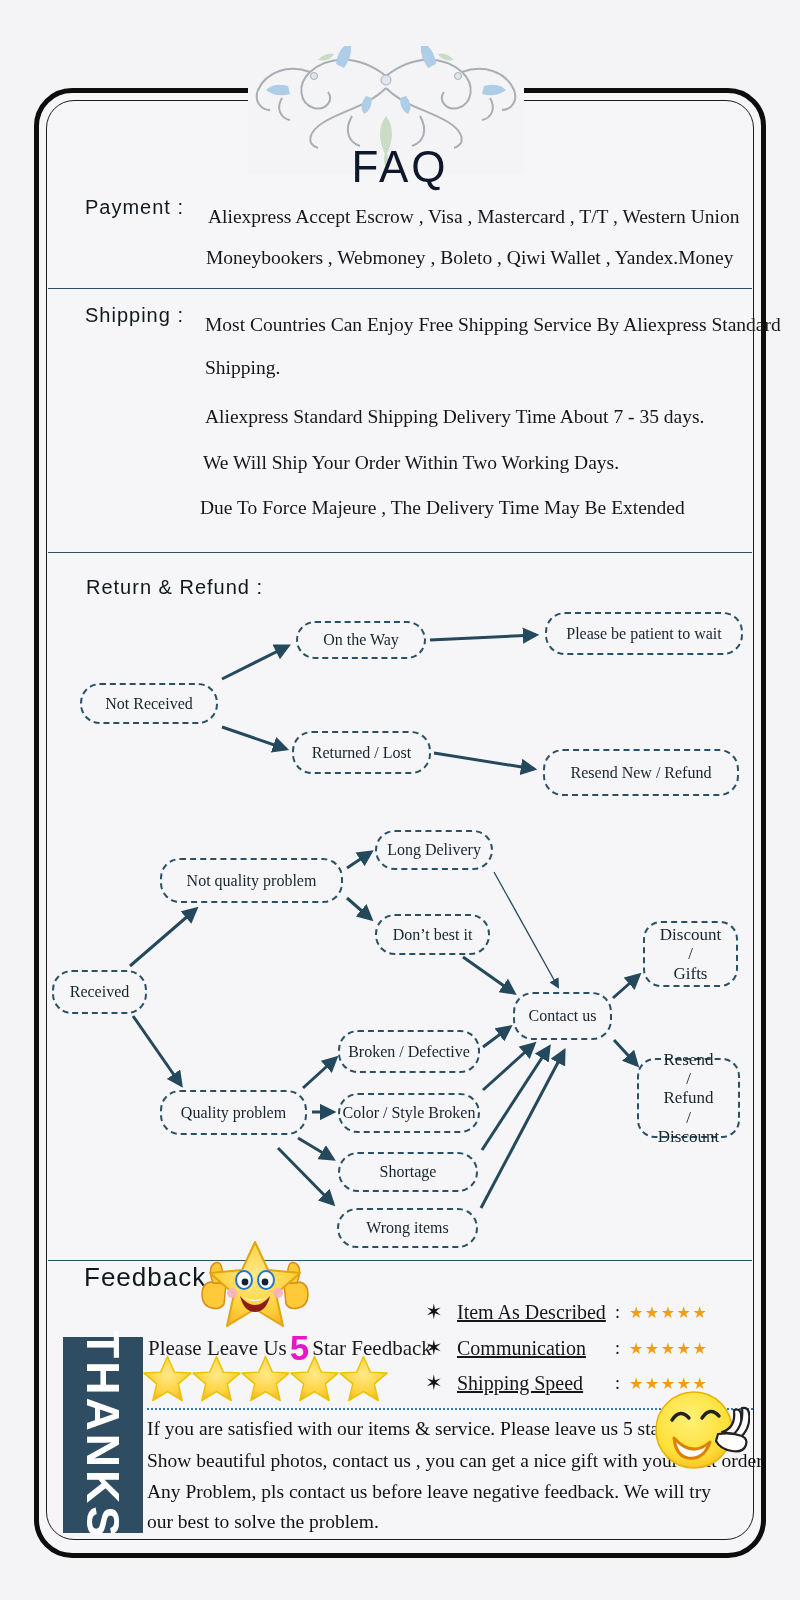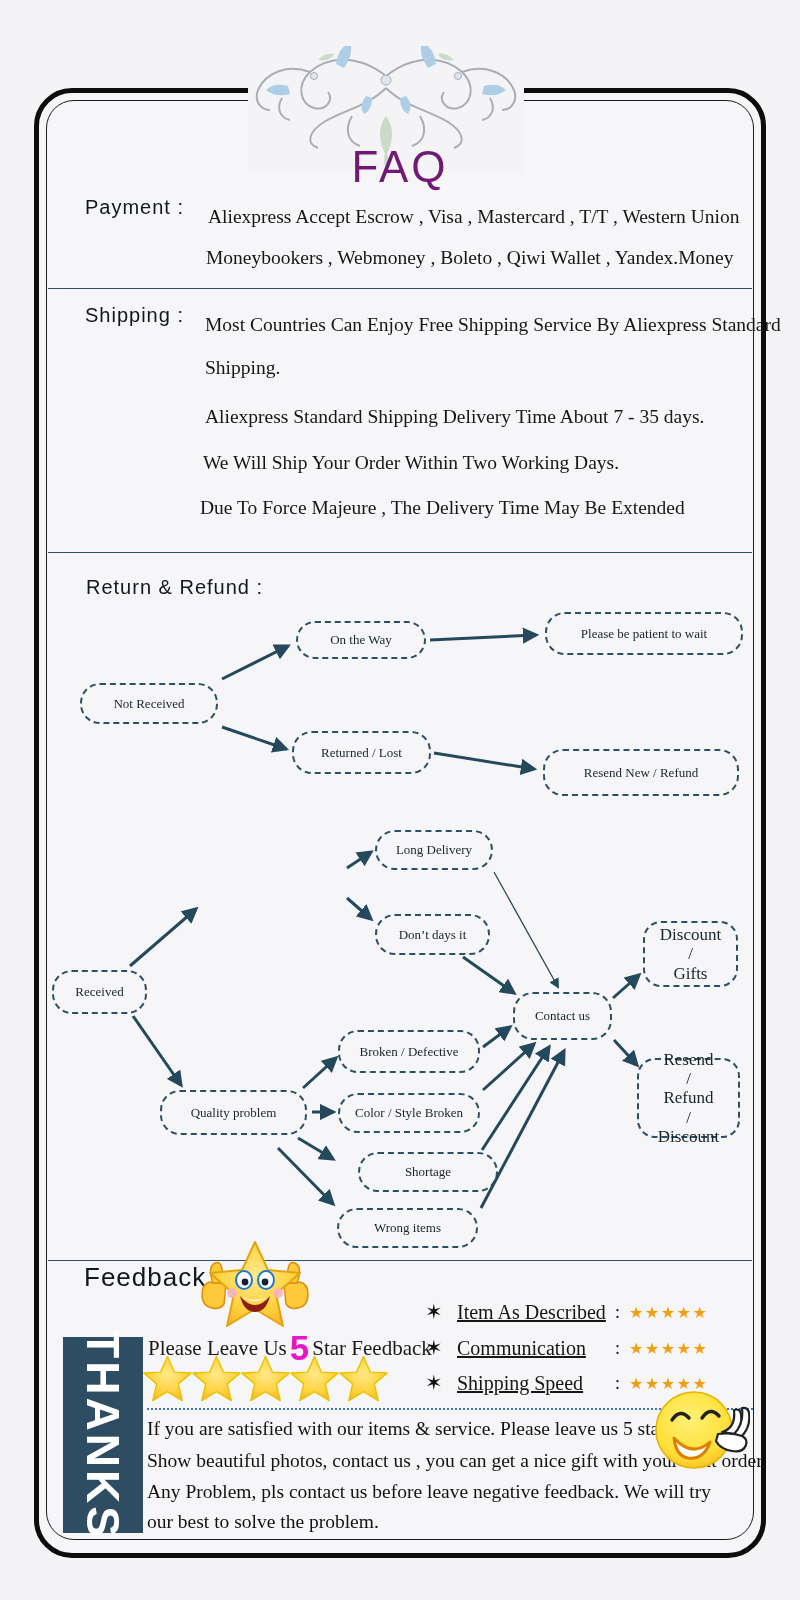--- a/index.html
+++ b/index.html
@@ -5,28 +5,28 @@
   html,body{margin:0;padding:0;background:#f4f4f6;}
   .page{position:relative;width:800px;height:1600px;background:#f4f4f6;overflow:hidden;
         font-family:"Liberation Serif",serif;color:#141414;}
   .outer-box{position:absolute;left:34px;top:88px;width:722px;height:1460px;
              border:5px solid #0d0d0d;border-radius:38px;background:#f6f6f8;}
   .inner-box{position:absolute;left:46px;top:100px;width:706px;height:1438px;
              border:1.5px solid #1c1c1c;border-radius:28px;}
   .ornament{position:absolute;left:248px;top:46px;width:276px;height:128px;background:#f4f4f6;}
   .divider{position:absolute;left:48px;width:704px;border-top:1.5px solid #2c5165;}
   .faq-title{position:absolute;left:0;top:142px;width:800px;text-align:center;
-             font-family:"Liberation Sans",sans-serif;font-size:44px;letter-spacing:3px;color:#701a75;}
+             font-family:"Liberation Sans",sans-serif;font-size:44px;letter-spacing:3px;color:#0f172a;}
   .sec-label{position:absolute;font-family:"Liberation Sans",sans-serif;color:#10181f;
              font-size:20px;letter-spacing:1px;}
   .body-line{position:absolute;font-size:19.5px;color:#161616;white-space:nowrap;}
   
   .node{position:absolute;border:2.4px dashed #2a5066;border-radius:20px;
         display:flex;align-items:center;justify-content:center;text-align:center;
-        font-size:13px;color:#16242c;background:transparent;box-sizing:border-box;}
+        font-size:16px;color:#16242c;background:transparent;box-sizing:border-box;}
   .node.multi{font-size:17px;line-height:1.12;white-space:pre-line;border-radius:18px;}
   .arrows{position:absolute;left:0;top:0;pointer-events:none;}
   
   .thanks-box{position:absolute;left:63px;top:1337px;width:80px;height:196px;background:#2e4d63;}
   .thanks-box span{position:absolute;left:50%;top:50%;transform:translate(-50%,-50%) rotate(90deg);
         color:#ffffff;font-family:"Liberation Sans",sans-serif;font-size:46px;font-weight:600;
         letter-spacing:3px;white-space:nowrap;}
   .please-line{position:absolute;left:148px;top:1328px;font-size:21px;color:#1a1a1a;white-space:nowrap;}
   .please-line .five{color:#e716c6;font-size:35px;font-weight:bold;font-family:"Liberation Sans",sans-serif;
         vertical-align:-5px;padding:0 3px;}
@@ -103,30 +103,31 @@
 
   <div class="sec-label" style="left:86px;top:576px">Return &amp; Refund :</div>
 
   <div class="node" style="left:80px;top:683px;width:138px;height:41px">Not Received</div>
   <div class="node" style="left:296px;top:621px;width:130px;height:38px">On the Way</div>
   <div class="node" style="left:545px;top:612px;width:198px;height:43px">Please be patient to wait</div>
   <div class="node" style="left:292px;top:731px;width:139px;height:43px">Returned / Lost</div>
   <div class="node" style="left:543px;top:749px;width:196px;height:47px">Resend New / Refund</div>
 
   <div class="node" style="left:52px;top:970px;width:95px;height:44px">Received</div>
+  <div class="node" style="left:160px;top:858px;width:183px;height:45px">Not quality problem</div>
   <div class="node" style="left:375px;top:830px;width:118px;height:40px">Long Delivery</div>
-  <div class="node" style="left:375px;top:914px;width:115px;height:41px">Don’t days it</div>
+  <div class="node" style="left:375px;top:914px;width:115px;height:41px">Don’t best it</div>
   <div class="node" style="left:513px;top:992px;width:99px;height:48px">Contact us</div>
   <div class="node multi" style="left:643px;top:921px;width:95px;height:66px">Discount
 /
 Gifts</div>
   <div class="node" style="left:160px;top:1090px;width:147px;height:45px">Quality problem</div>
   <div class="node" style="left:338px;top:1030px;width:142px;height:43px">Broken / Defective</div>
   <div class="node" style="left:338px;top:1093px;width:142px;height:40px">Color / Style Broken</div>
-  <div class="node" style="left:358px;top:1152px;width:140px;height:40px">Shortage</div>
+  <div class="node" style="left:338px;top:1152px;width:140px;height:40px">Shortage</div>
   <div class="node" style="left:337px;top:1208px;width:141px;height:40px">Wrong items</div>
   <div class="node multi" style="left:637px;top:1058px;width:103px;height:80px">Resend
 /
 Refund
 /
 Discount</div>
 
   <svg class="arrows" width="800" height="1600">
     <defs>
       <marker id="ah" viewBox="0 0 10 10" refX="8" refY="5" markerWidth="5.5" markerHeight="5.5" orient="auto-start-reverse">

